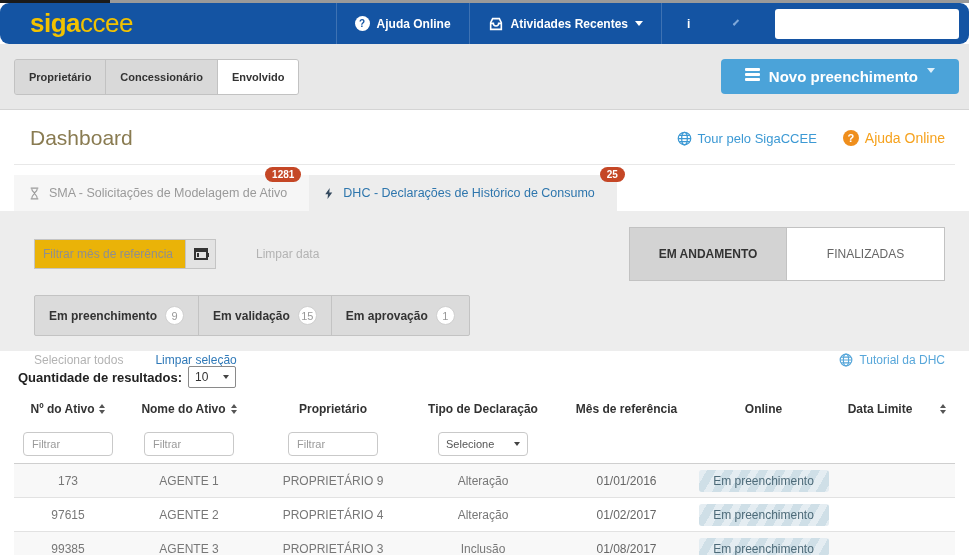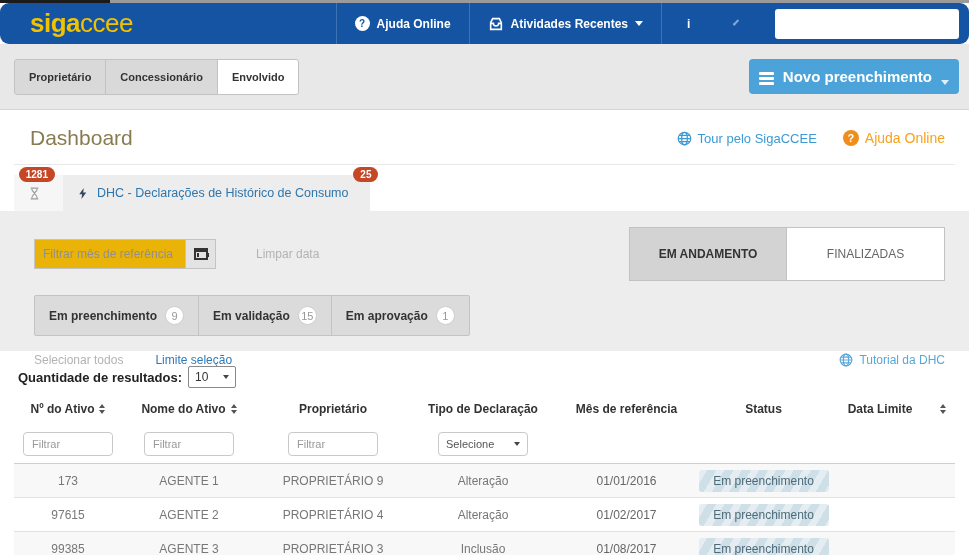--- a/index.html
+++ b/index.html
@@ -27,22 +27,22 @@
   .hdr-search { width: 184px; height: 30px; border: none; border-radius: 3px; background: #fff; outline: none; padding: 0 8px; font-size: 12px; }
 
   
   .toolbar { height: 66px; background: #e8e8e8; border-bottom: 1px solid #d4d4d4;
     display: flex; align-items: center; justify-content: space-between; padding: 0 10px 0 14px; }
   .seg-group { display: flex; border: 1px solid #c2c2c2; border-radius: 3px; overflow: hidden; background: #d9d9d9; }
   .seg-btn { padding: 11px 14px; font-size: 11px; font-weight: bold; color: #333; background: #d9d9d9;
     border-right: 1px solid #c2c2c2; cursor: pointer; white-space: nowrap; }
   .seg-btn:last-child { border-right: none; }
   .seg-btn.active { background: #fff; }
-  .new-btn { display: flex; align-items: flex-end; gap: 9px; background: #4ba3d9; color: #fff;
-    font-size: 15px; font-weight: bold; border: none; border-radius: 4px; padding: 9px 10px; cursor: pointer; }
+  .new-btn { display: flex; align-items: flex-start; gap: 9px; background: #4ba3d9; color: #fff;
+    font-size: 15px; font-weight: bold; border: none; border-radius: 4px; padding: 9px 24px; cursor: pointer; }
   .new-btn .caret-down { border-top-color: #dff0fa; }
   .stack-icon { display: inline-flex; flex-direction: column; gap: 2px; }
   .stack-icon i { width: 15px; height: 3px; background: #fff; border-radius: 1px; display: block; }
 
   
   .main { background: #fff; }
   .page-head { display: flex; align-items: center; justify-content: space-between; padding: 16px 24px 0 30px; }
   .page-title { font-size: 21px; color: #897b51; font-weight: normal; }
   .head-links { display: flex; align-items: center; gap: 26px; font-size: 13px; }
   .tour-link { color: #3c99d4; display: flex; align-items: center; gap: 6px; cursor: pointer; }
@@ -197,20 +197,21 @@
     </div>
   </div>
   <hr class="head-rule">
 
   <div class="tab-strip">
     <div class="mod-tab inactive">
       <svg width="13" height="15" viewBox="0 0 24 24">
         <path d="M5 2h14M5 22h14" stroke="#9a9a9a" stroke-width="2.4"></path>
         <path d="M7 3c0 6 5 6 5 8.5S7 15 7 21M17 3c0 6-5 6-5 8.5s5 3.5 5 9.5" fill="none" stroke="#9a9a9a" stroke-width="2"></path>
       </svg>
+      <span>SMA - Solicitações de Modelagem de Ativo</span>
       <span class="mod-badge">1281</span>
     </div>
     <div class="mod-tab active">
       <svg width="12" height="15" viewBox="0 0 24 24">
         <path d="M13.5 1L4.5 13.5h5.5L9 23l9.5-13h-6z" fill="#34495e"></path>
       </svg>
       <span>DHC - Declarações de Histórico de Consumo</span>
       <span class="mod-badge">25</span>
     </div>
   </div>
@@ -240,21 +241,21 @@
         <span class="stage-count">15</span>
       </div>
       <div class="stage-btn">
         <span>Em aprovação</span>
         <span class="stage-count">1</span>
       </div>
     </div>
 
     <div class="panel-row3">
       <span class="select-all">Selecionar todos</span>
-      <span class="clear-sel">Limite seleção</span>
+      <span class="clear-sel">Limpar seleção</span>
       <span class="tutorial-link">
         <svg width="14" height="14" viewBox="0 0 24 24">
           <circle cx="12" cy="12" r="10" fill="none" stroke="#58a7da" stroke-width="2"></circle>
           <ellipse cx="12" cy="12" rx="4.5" ry="10" fill="none" stroke="#58a7da" stroke-width="2"></ellipse>
           <path d="M2 12h20M3.5 7h17M3.5 17h17" stroke="#58a7da" stroke-width="2" fill="none"></path>
         </svg>
         <span>Tutorial da DHC</span>
       </span>
     </div>
   </div>
@@ -280,21 +281,21 @@
       <div class="gh-cell">
         <span>Nome do Ativo</span>
         <span class="sort-icon">
             <i class="up"></i>
             <i class="dn"></i>
           </span>
       </div>
       <div class="gh-cell">Proprietário</div>
       <div class="gh-cell">Tipo de Declaração</div>
       <div class="gh-cell">Mês de referência</div>
-      <div class="gh-cell">Status</div>
+      <div class="gh-cell">Online</div>
       <div class="gh-cell">Data Limite</div>
       <div class="gh-cell">
         <span class="sort-icon">
             <i class="up"></i>
             <i class="dn"></i>
           </span>
       </div>
     </div>
 
     <div class="grid-row grid-filters">

